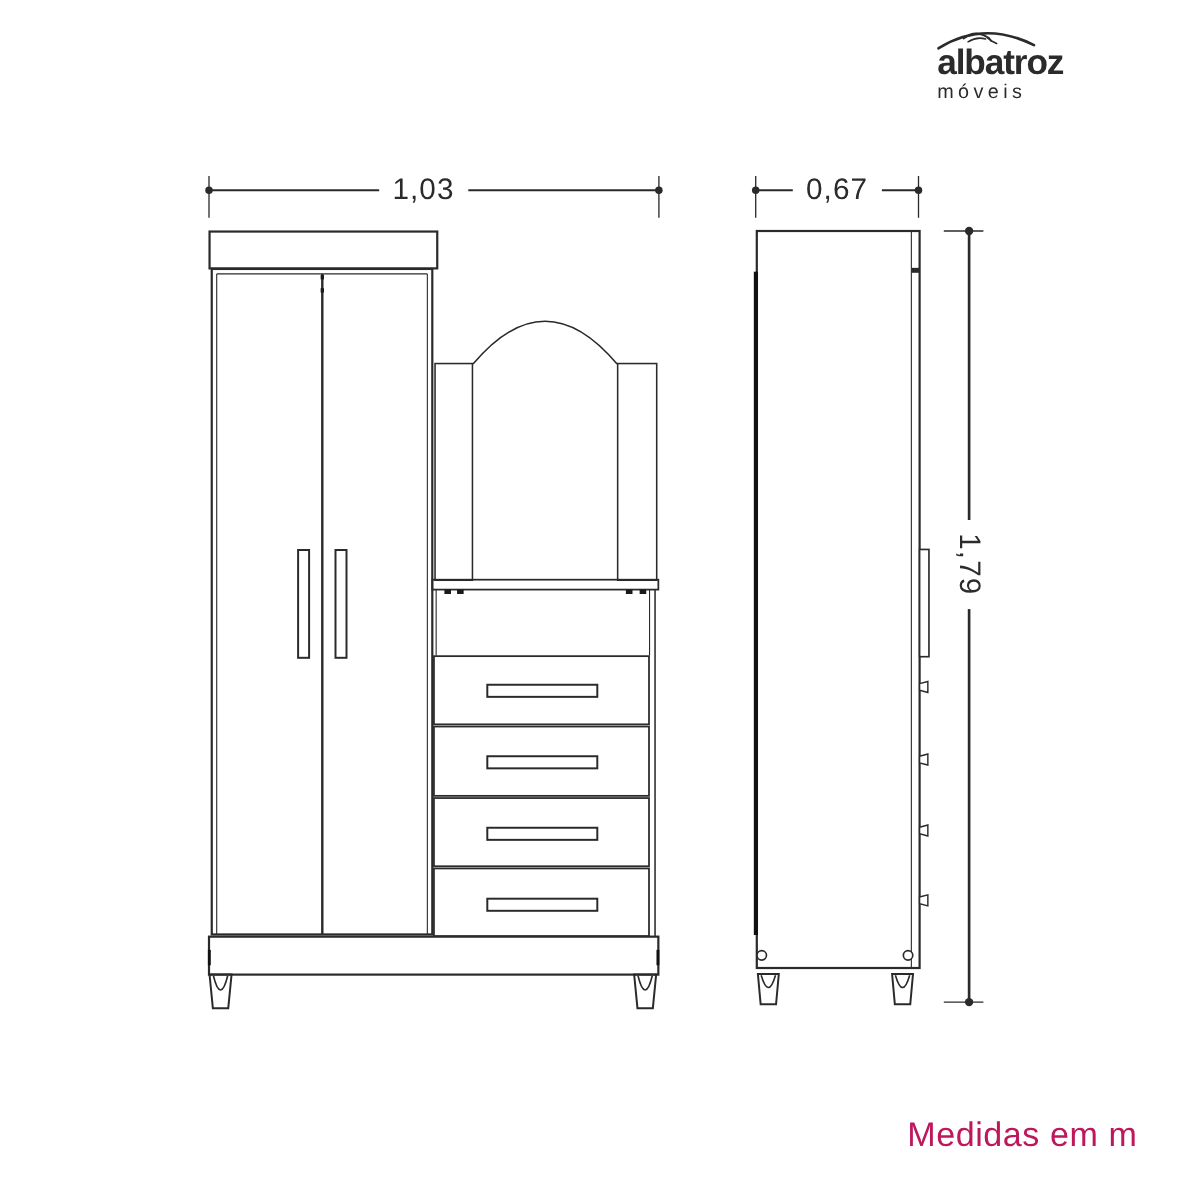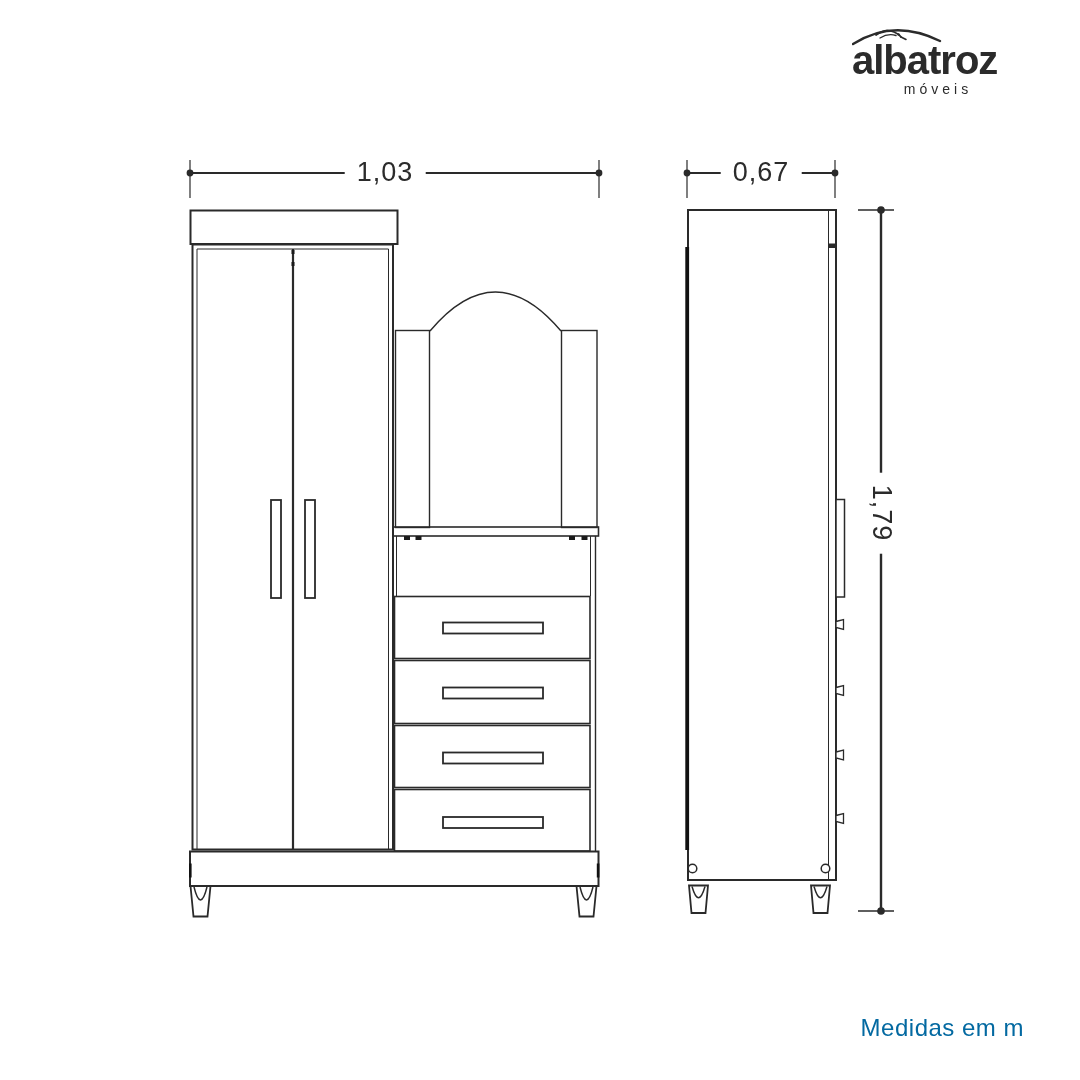--- a/index.html
+++ b/index.html
@@ -9,24 +9,24 @@
 
   .dim-label{
     position:absolute;z-index:2;background:#fff;color:#2b2b2b;
     font-size:27px;letter-spacing:1px;padding:0 12px;white-space:nowrap;
     transform:translate(-50%,-50%);
   }
   .dim-label.vertical{transform:translate(-50%,-50%) rotate(90deg);}
 
   .logo{position:absolute;top:14px;right:54px;width:174px;color:#2b2b2b;z-index:2;}
   .logo .swoosh{display:block;margin:10px 0 0 0;}
-  .logo .brand{font-size:40px;font-weight:bold;letter-spacing:-1px;line-height:1;margin-top:-6px;}
-  .logo .tagline{font-size:14px;letter-spacing:4px;text-align:center;padding-right:2px;margin-top:1px;}
+  .logo .brand{font-size:32px;font-weight:bold;letter-spacing:-1px;line-height:1;margin-top:-6px;}
+  .logo .tagline{font-size:18px;letter-spacing:4px;text-align:left;padding-right:2px;margin-top:1px;}
 
-  .footnote{position:absolute;right:56px;top:1014px;font-size:24px;color:#0369a1;z-index:2;letter-spacing:0.5px;}
+  .footnote{position:absolute;right:46px;top:1014px;font-size:31px;color:#be185d;z-index:2;letter-spacing:0.5px;}
 </style>
 </head>
 <body>
 
 <div class="canvas">
 
   <svg class="drawing" width="1080" height="1080" viewBox="0 0 1080 1080" fill="none" stroke="#2a2a2a" stroke-linecap="butt">
 
     <g>
       <rect x="190.5" y="210.5" width="207" height="33.5" stroke-width="2"></rect>

